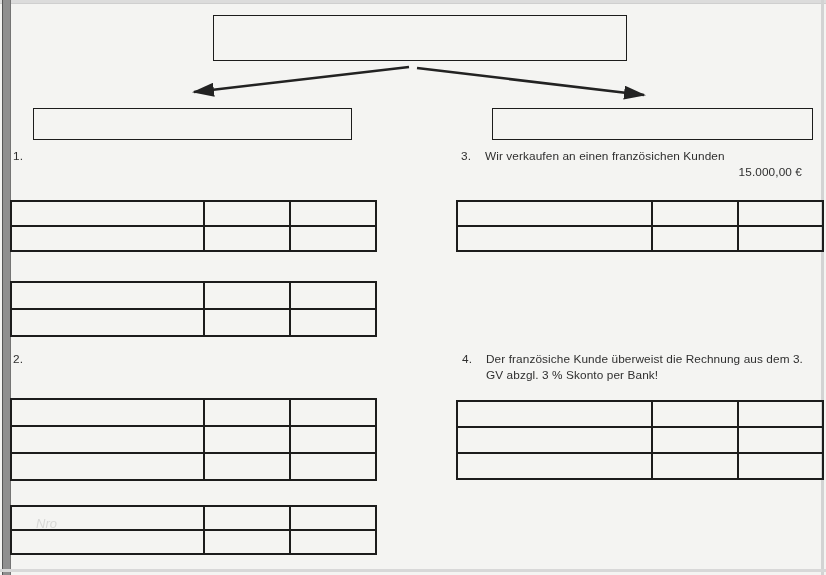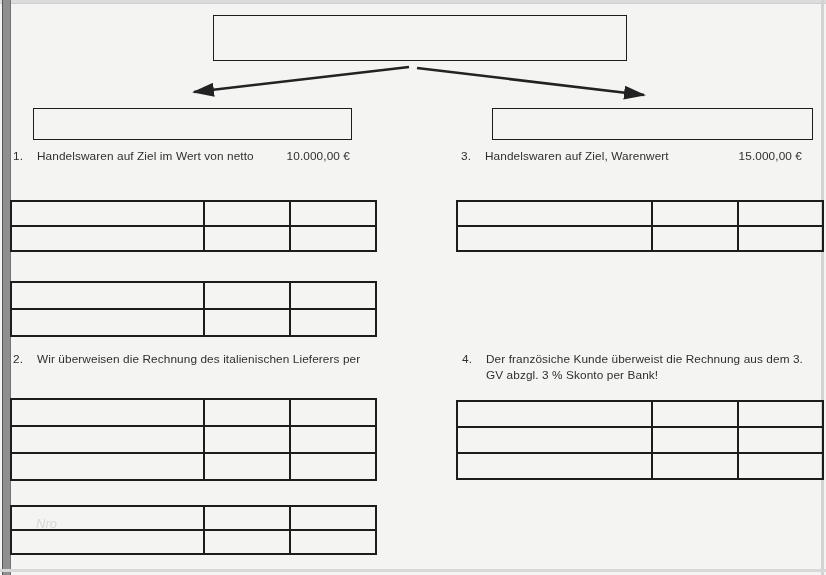--- a/index.html
+++ b/index.html
@@ -66,41 +66,36 @@
     <line x1="409" y1="67" x2="194" y2="92" stroke="#222222" stroke-width="2.6" marker-end="url(#ah)"></line>
     <line x1="417" y1="68" x2="644" y2="95" stroke="#222222" stroke-width="2.6" marker-end="url(#ah)"></line>
   </svg>
 
   <div class="fbox left-box"></div>
   <div class="fbox right-box"></div>
 
   <div class="item" style="left:13px;top:148px">
     <div class="num">1.</div>
     <div class="body" style="width:313px">
-      <div class="ln rel">
-        <span>Handelswaren auf Ziel im Wert von netto</span>
-        <span class="amount">10.000,00 €</span>
-      </div>
     </div>
   </div>
 
   <div class="item" style="left:461px;top:148px">
     <div class="num">3.</div>
     <div class="body" style="width:317px">
+      <div class="ln">Wir verkaufen an einen französichen Kunden</div>
       <div class="ln rel">
-        <span>Handelswaren auf Ziel, Warenwert</span>
         <span class="amount">15.000,00 €</span>
       </div>
     </div>
   </div>
 
   <div class="item" style="left:13px;top:351px">
     <div class="num">2.</div>
     <div class="body" style="width:360px">
-      <div class="ln">Wir überweisen die Rechnung des italienischen Lieferers per</div>
     </div>
   </div>
 
   <div class="item" style="left:462px;top:351px">
     <div class="num">4.</div>
     <div class="body" style="width:360px">
       <div class="ln">Der französiche Kunde überweist die Rechnung aus dem 3.</div>
       <div class="ln">GV abzgl. 3 % Skonto per Bank!</div>
     </div>
   </div>

